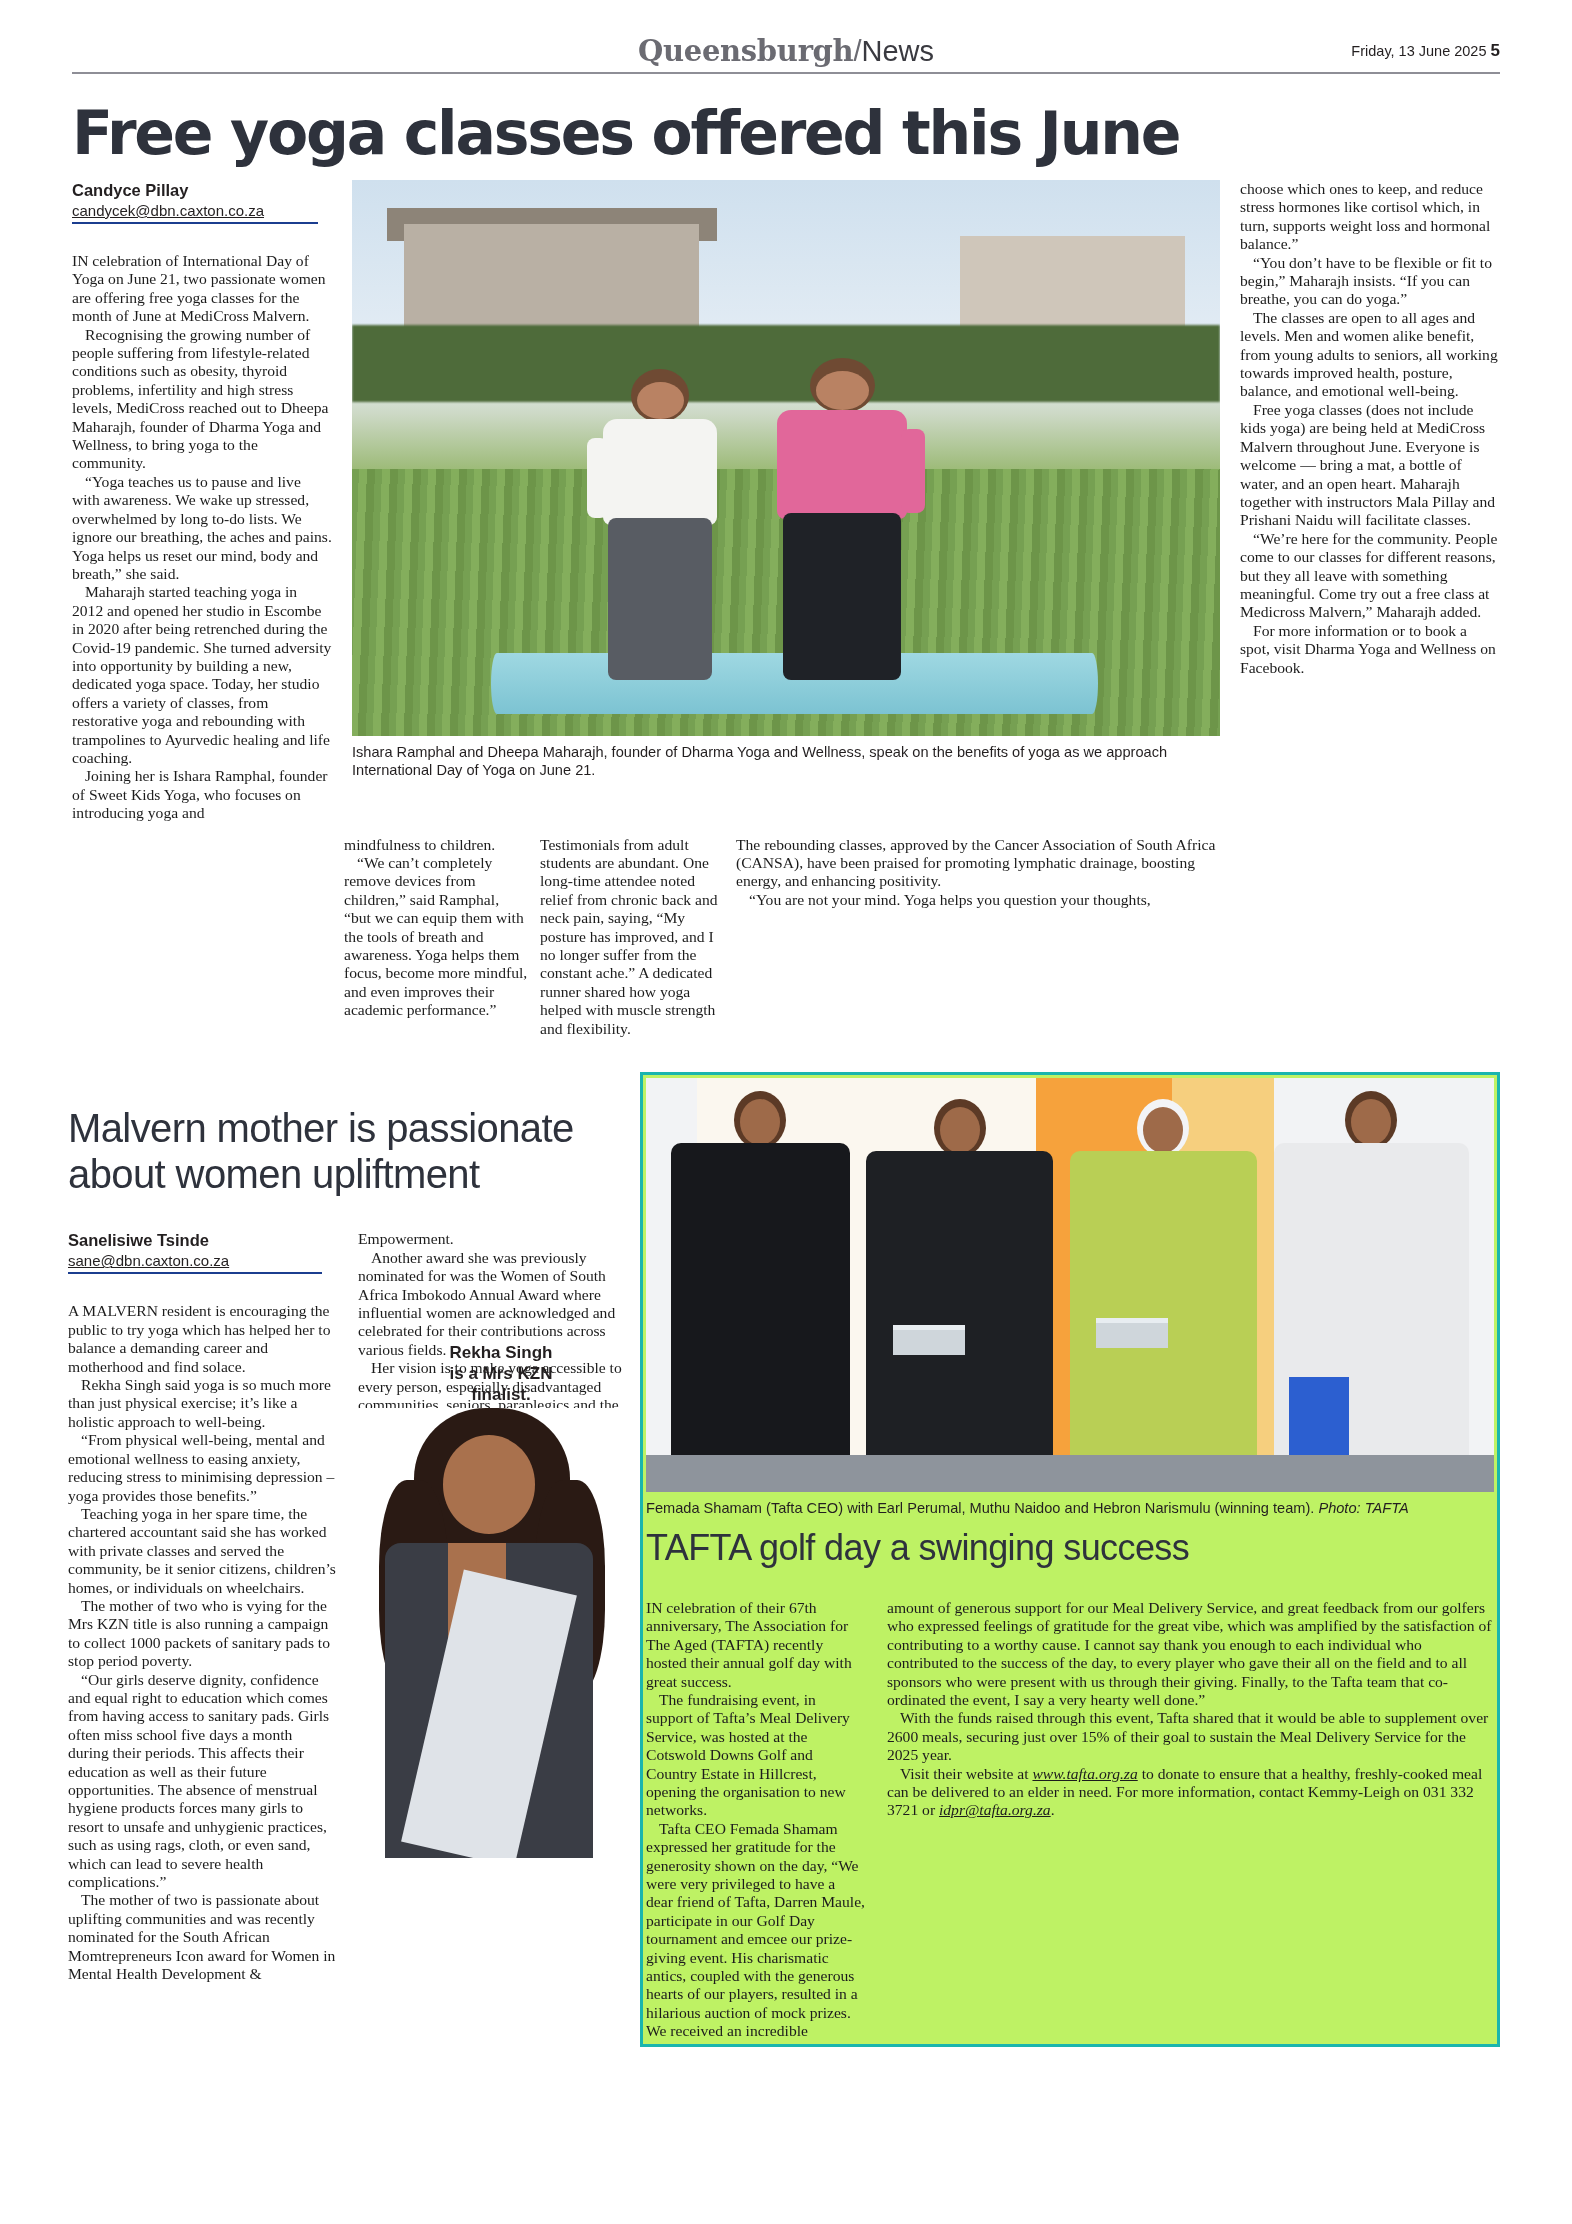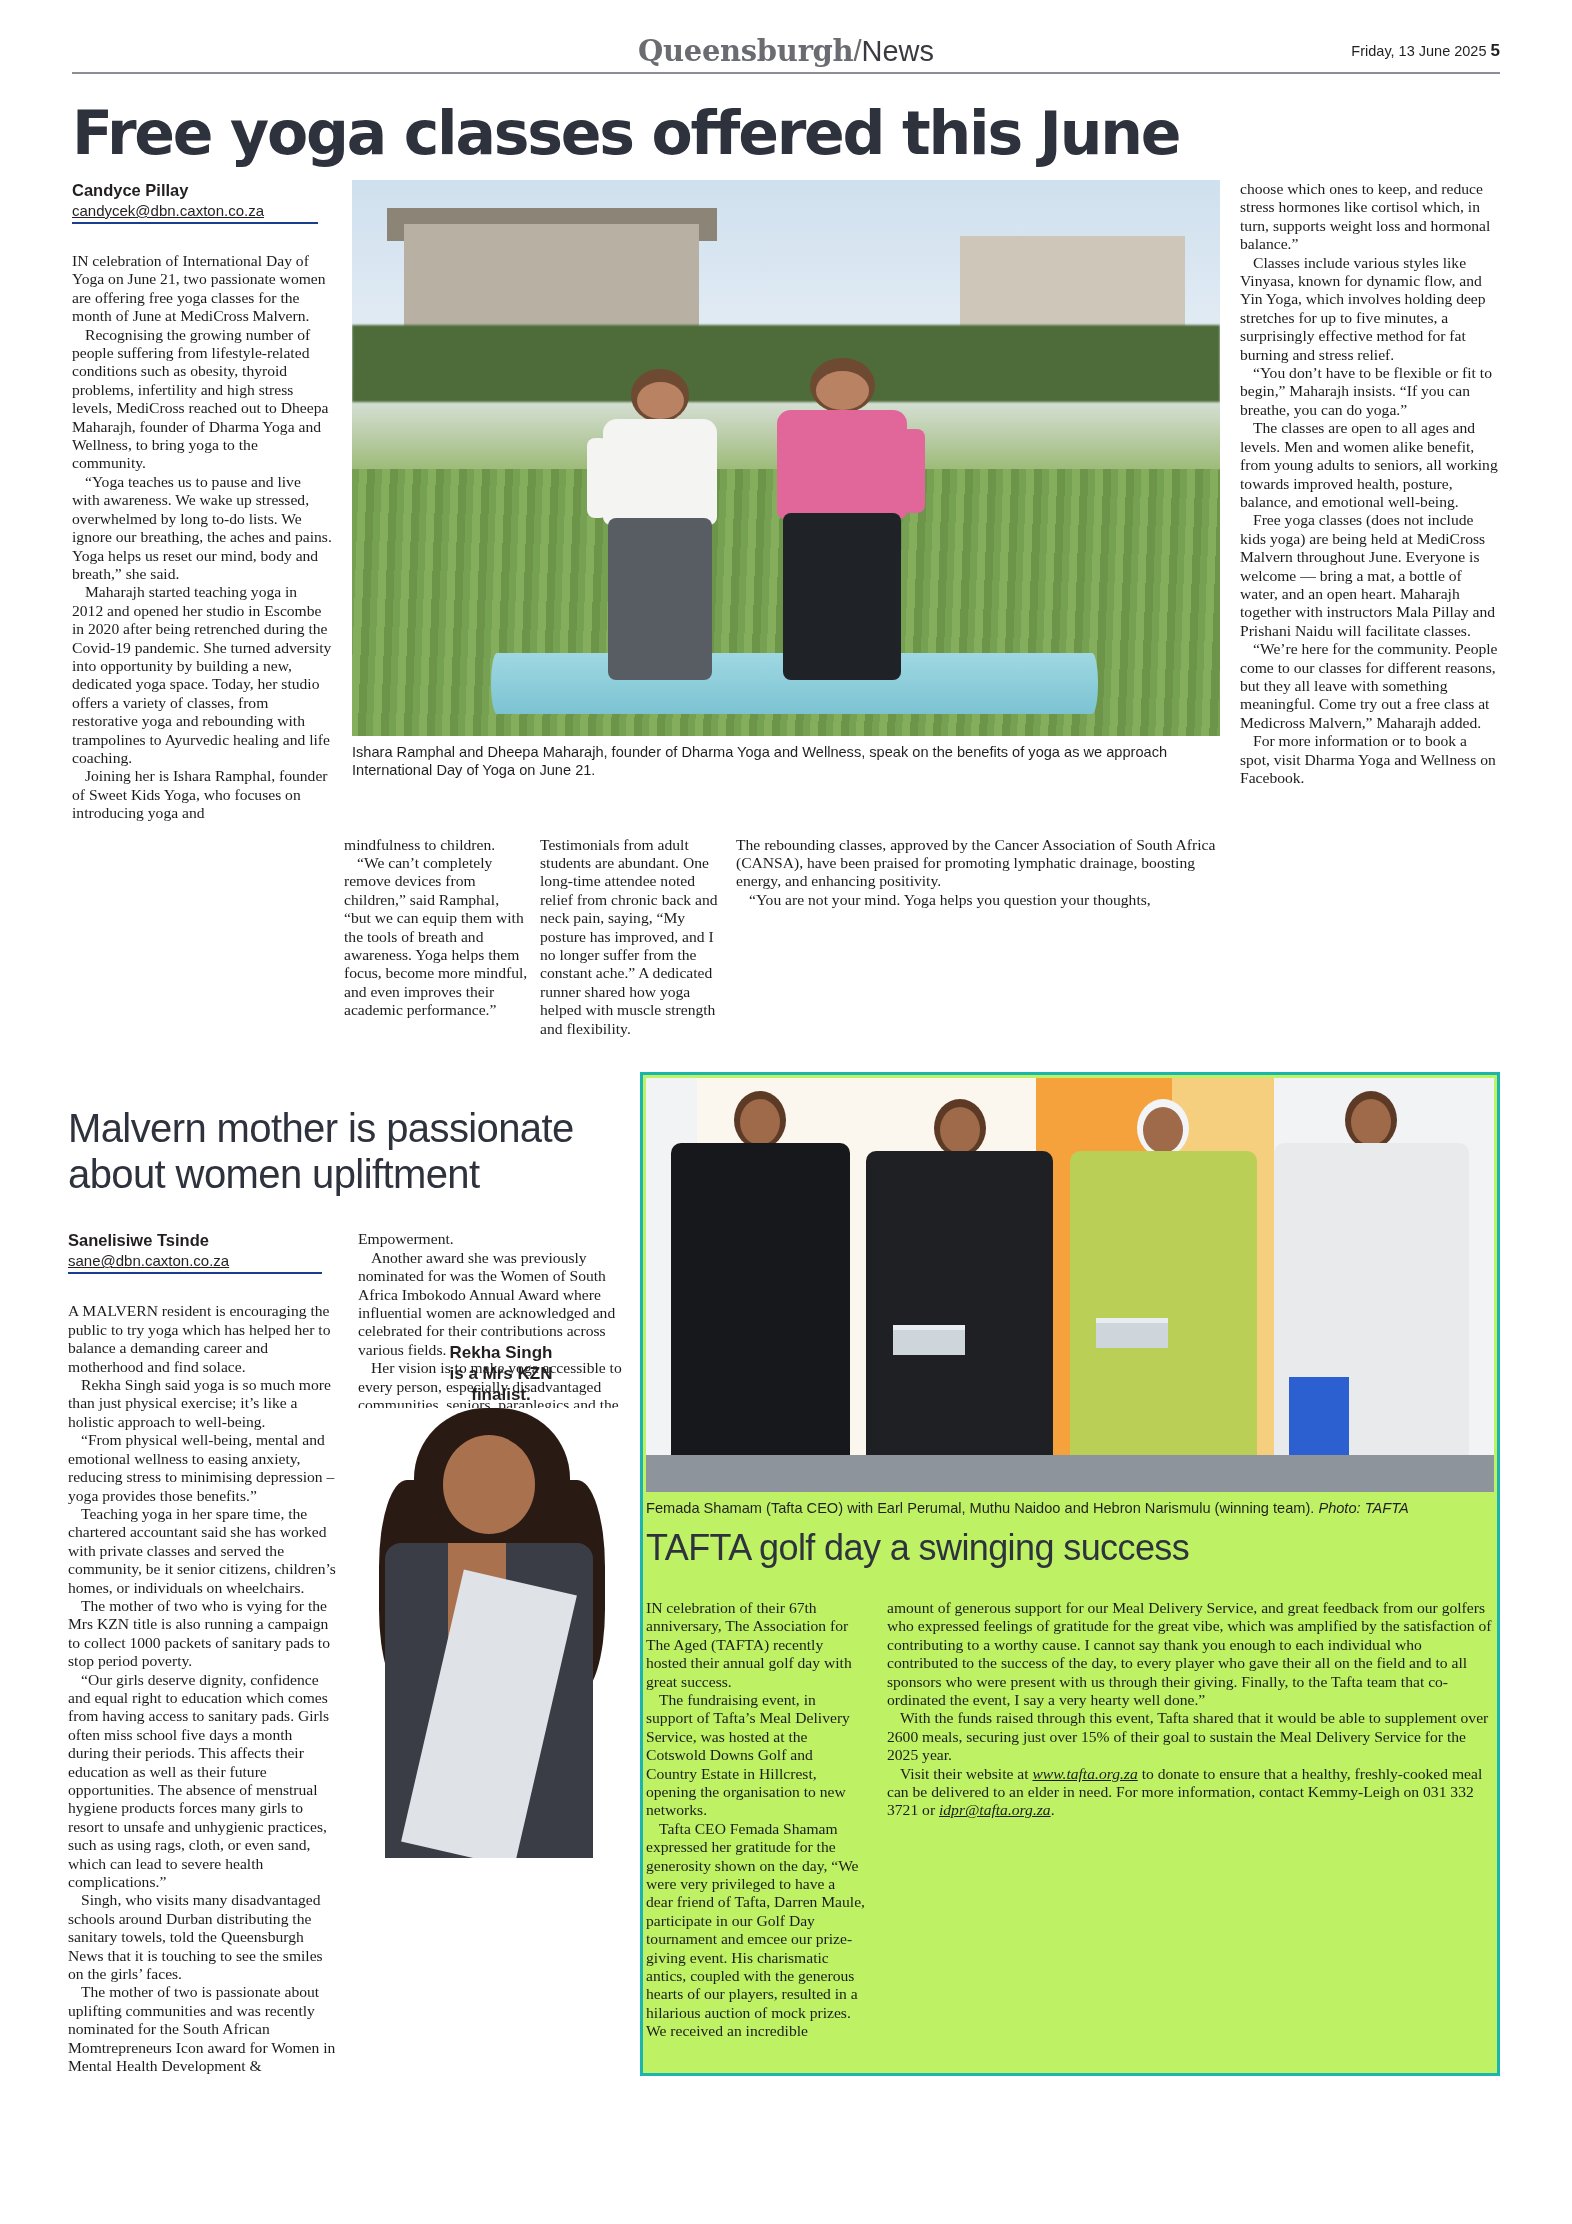--- a/index.html
+++ b/index.html
@@ -267,21 +267,20 @@
             <div class="arm" style="right:-6%;top:22%;background:#e1679a;"></div>
             <div class="fg-legs" style="background:#1f2227;"></div>
           </div>
         </div>
         <div class="caption">Ishara Ramphal and Dheepa Maharajh, founder of Dharma Yoga and Wellness, speak on the benefits of yoga as we approach International Day of Yoga on June 21.</div>
       </div>
 
       <div class="col-right">
         <div class="bodytext">
           <p>choose which ones to keep, and reduce stress hormones like cortisol which, in turn, supports weight loss and hormonal balance.”</p>
-          <p>Classes include various styles like Vinyasa, known for dynamic flow, and Yin Yoga, which involves holding deep stretches for up to five minutes, a surprisingly effective method for fat burning and stress relief.</p>
           <p>“You don’t have to be flexible or fit to begin,” Maharajh insists. “If you can breathe, you can do yoga.”</p>
           <p>The classes are open to all ages and levels. Men and women alike benefit, from young adults to seniors, all working towards improved health, posture, balance, and emotional well-being.</p>
           <p>Free yoga classes (does not include kids yoga) are being held at MediCross Malvern throughout June. Everyone is welcome — bring a mat, a bottle of water, and an open heart. Maharajh together with instructors Mala Pillay and Prishani Naidu will facilitate classes.</p>
           <p>“We’re here for the community. People come to our classes for different reasons, but they all leave with something meaningful. Come try out a free class at Medicross Malvern,” Maharajh added.</p>
           <p>For more information or to book a spot, visit Dharma Yoga and Wellness on Facebook.</p>
         </div>
       </div>
     </div>
 
     <div class="art1-bottom">
@@ -319,21 +318,20 @@
             <a class="byline-mail" href="#" style="width:254px;">sane@dbn.caxton.co.za</a>
           </div>
           <div class="gap-after-byline"></div>
           <div class="bodytext">
             <p>A MALVERN resident is encouraging the public to try yoga which has helped her to balance a demanding career and motherhood and find solace.</p>
             <p>Rekha Singh said yoga is so much more than just physical exercise; it’s like a holistic approach to well-being.</p>
             <p>“From physical well-being, mental and emotional wellness to easing anxiety, reducing stress to minimising depression – yoga provides those benefits.”</p>
             <p>Teaching yoga in her spare time, the chartered accountant said she has worked with private classes and served the community, be it senior citizens, children’s homes, or individuals on wheelchairs.</p>
             <p>The mother of two who is vying for the Mrs KZN title is also running a campaign to collect 1000 packets of sanitary pads to stop period poverty.</p>
             <p>“Our girls deserve dignity, confidence and equal right to education which comes from having access to sanitary pads. Girls often miss school five days a month during their periods. This affects their education as well as their future opportunities. The absence of menstrual hygiene products forces many girls to resort to unsafe and unhygienic practices, such as using rags, cloth, or even sand, which can lead to severe health complications.”</p>
-            <p>Singh, who visits many disadvantaged schools around Durban distributing the sanitary towels, told the Queensburgh News that it is touching to see the smiles on the girls’ faces.</p>
             <p>The mother of two is passionate about uplifting communities and was recently nominated for the South African Momtrepreneurs Icon award for Women in Mental Health Development &amp;</p>
           </div>
         </div>
         <div class="c">
           <div class="bodytext">
             <p>Empowerment.</p>
             <p>Another award she was previously nominated for was the Women of South Africa Imbokodo Annual Award where influential women are acknowledged and celebrated for their contributions across various fields.</p>
             <p>Her vision is to make yoga accessible to every person, especially disadvantaged communities, seniors, paraplegics and the youth so that they can incorporate mindfulness practise in their daily lives, thereby helping them find a peaceful, focused and balanced life.</p>
           </div>
         </div>

